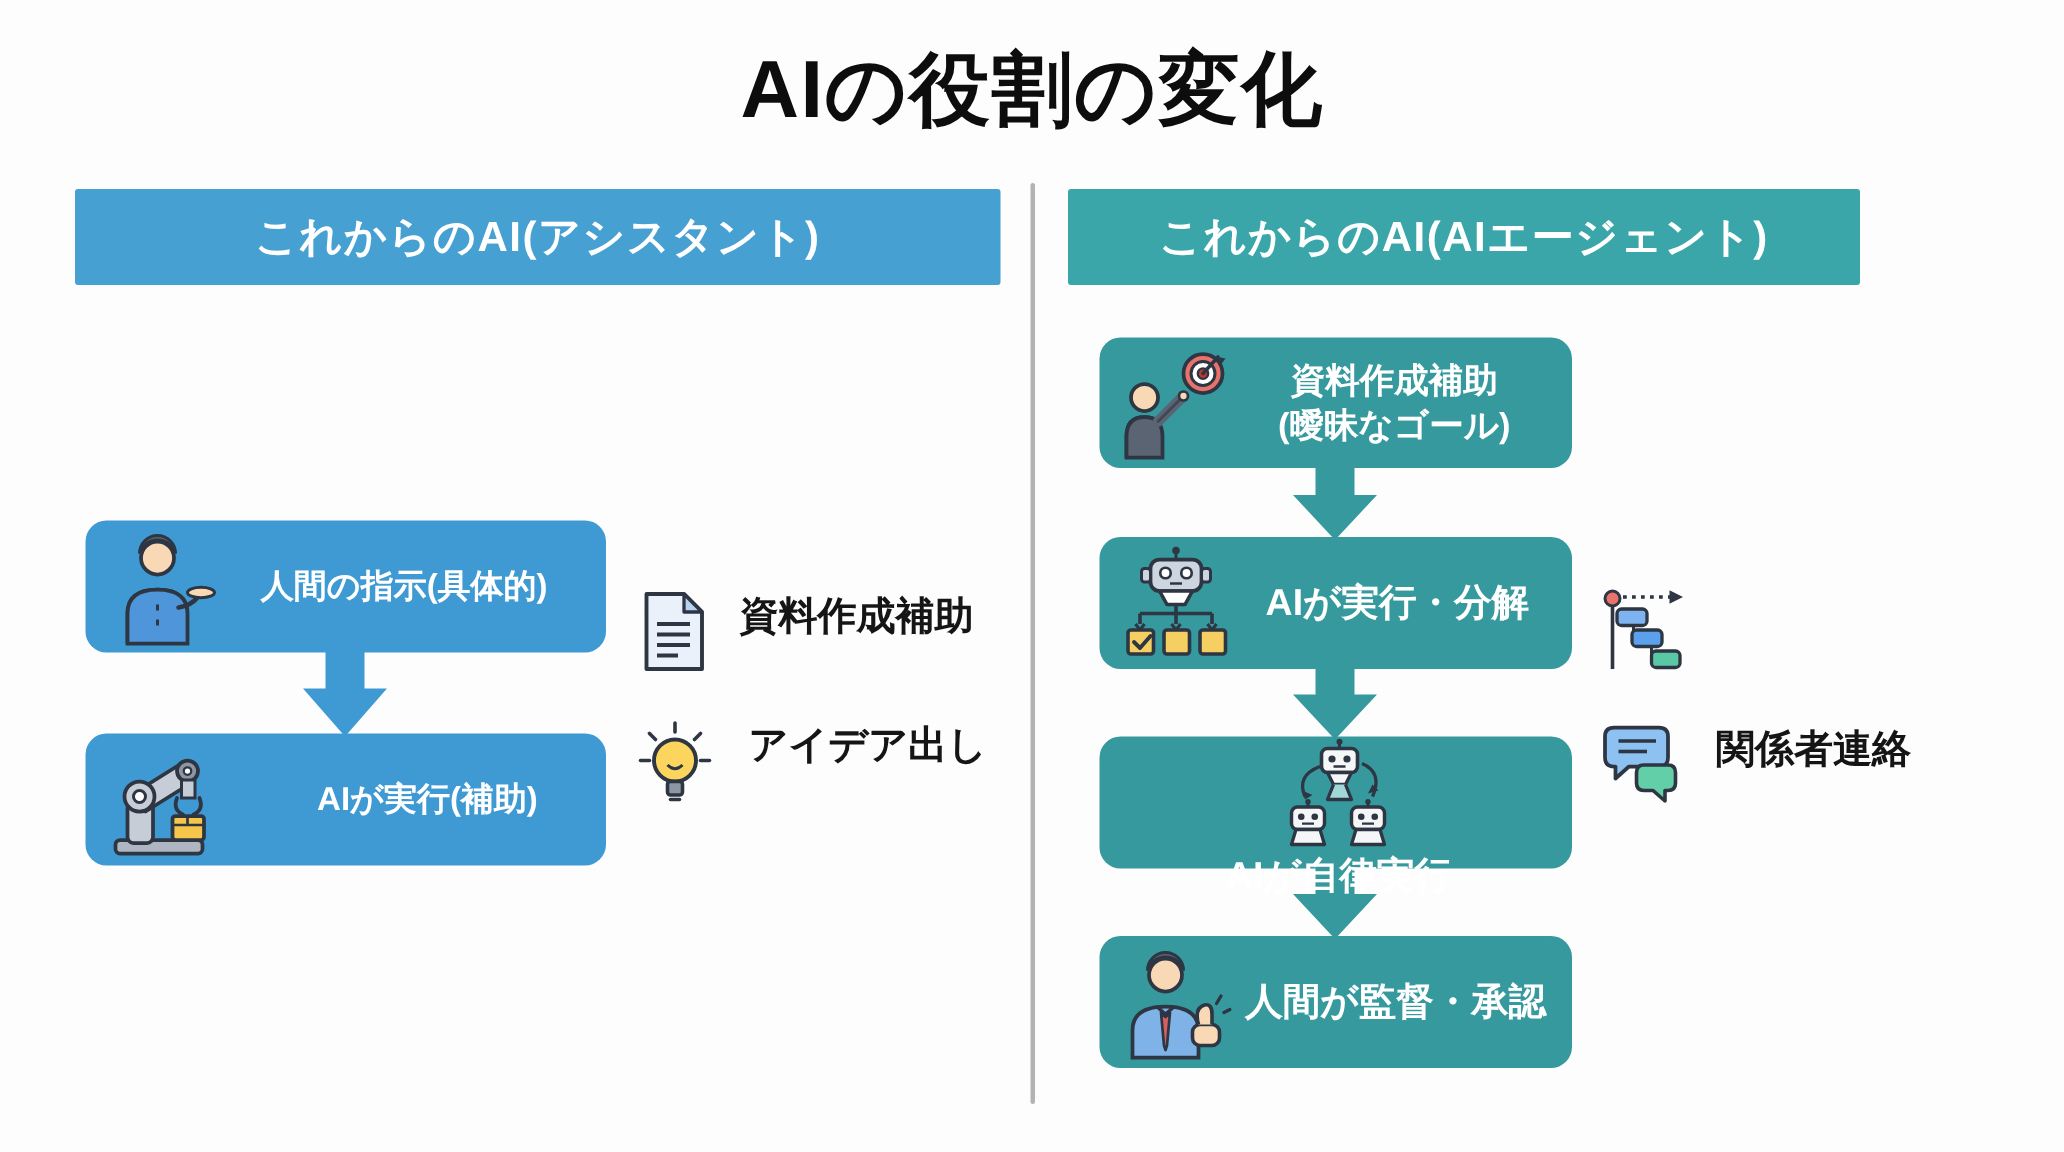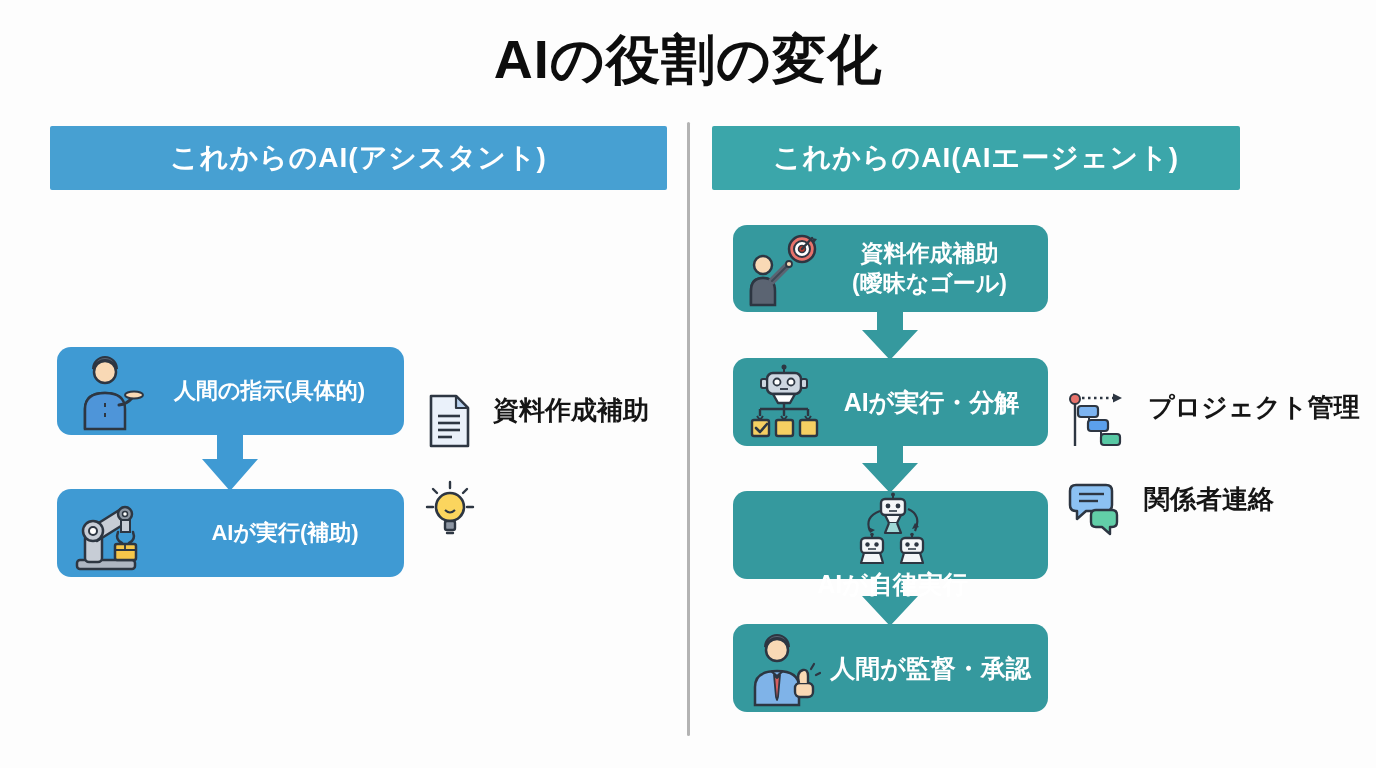--- a/index.html
+++ b/index.html
@@ -138,20 +138,21 @@
           <line x1="44" y1="10" x2="40" y2="14"></line>
           <line x1="4" y1="28" x2="10" y2="28"></line>
           <line x1="44" y1="28" x2="50" y2="28"></line>
         </g>
         <circle cx="27" cy="28" r="14" fill="#fbd55e" stroke="#2d3642" stroke-width="2.6"></circle>
         <path d="M22 31 q5 5 10 0" fill="none" stroke="#2d3642" stroke-width="2"></path>
         <rect x="22" y="42" width="10" height="9" rx="2" fill="#8d96a3" stroke="#2d3642" stroke-width="2.4"></rect>
         <path d="M24 54 h6" stroke="#2d3642" stroke-width="2.4" stroke-linecap="round"></path>
       </svg>
     </span>
+    <span class="alabel">アイデア出し</span>
   </div>
 
   <div class="step-box rightcol" style="top:225px;height:87px;">
     <span class="icon-wrap">
       <svg width="74" height="76" viewBox="0 0 74 76">
         <circle cx="57" cy="18" r="13" fill="#e8736b" stroke="#2d3642" stroke-width="2.5"></circle>
         <circle cx="57" cy="18" r="8" fill="#fff" stroke="#2d3642" stroke-width="2"></circle>
         <circle cx="57" cy="18" r="3.5" fill="#c0392b" stroke="#2d3642" stroke-width="1.5"></circle>
         <path d="M57 18 l10-11" stroke="#2d3642" stroke-width="2.4" stroke-linecap="round"></path>
         <path d="M67 7 l5 1 -3 4 z" fill="#2d3642"></path>
@@ -276,21 +277,20 @@
         <line x1="7" y1="14" x2="7" y2="56" stroke="#2d3642" stroke-width="2.4"></line>
         <circle cx="7" cy="9" r="5" fill="#e8736b" stroke="#2d3642" stroke-width="2"></circle>
         <path d="M14 8 H46" stroke="#2d3642" stroke-width="2.4" stroke-dasharray="2.5 3.5"></path>
         <path d="M45 3.5 l9 4.5 -9 4.5 z" fill="#2d3642"></path>
         <path d="M21 27 v6 h6 M33 41 v6 h4" fill="none" stroke="#2d3642" stroke-width="2"></path>
         <rect x="10" y="16" width="20" height="11" rx="3" fill="#7db4f0" stroke="#2d3642" stroke-width="2.2"></rect>
         <rect x="20" y="30" width="20" height="11" rx="3" fill="#5ba0ec" stroke="#2d3642" stroke-width="2.2"></rect>
         <rect x="33" y="44" width="19" height="11" rx="3" fill="#58c9a4" stroke="#2d3642" stroke-width="2.2"></rect>
       </svg>
     </span>
-    <span class="alabel">プロジェクト管理</span>
   </div>
 
   <div class="ann" style="left:1066px;top:482px;">
     <span>
       <svg width="56" height="54" viewBox="0 0 56 54">
         <path d="M10 3 h30 q6 0 6 6 v14 q0 6 -6 6 h-20 l-9 8 v-8 h-1 q-6 0 -6 -6 v-14 q0-6 6-6 z" fill="#8cc1f2" stroke="#2d3642" stroke-width="2.5" stroke-linejoin="round"></path>
         <line x1="13" y1="12" x2="38" y2="12" stroke="#2d3642" stroke-width="2.4"></line>
         <line x1="13" y1="19" x2="32" y2="19" stroke="#2d3642" stroke-width="2.4"></line>
         <path d="M30 28 h16 q5 0 5 5 v7 q0 5 -5 5 h-2 v7 l-8-7 h-6 q-5 0 -5 -5 v-7 q0-5 5-5 z" fill="#62cfa8" stroke="#2d3642" stroke-width="2.4" stroke-linejoin="round"></path>
       </svg>

